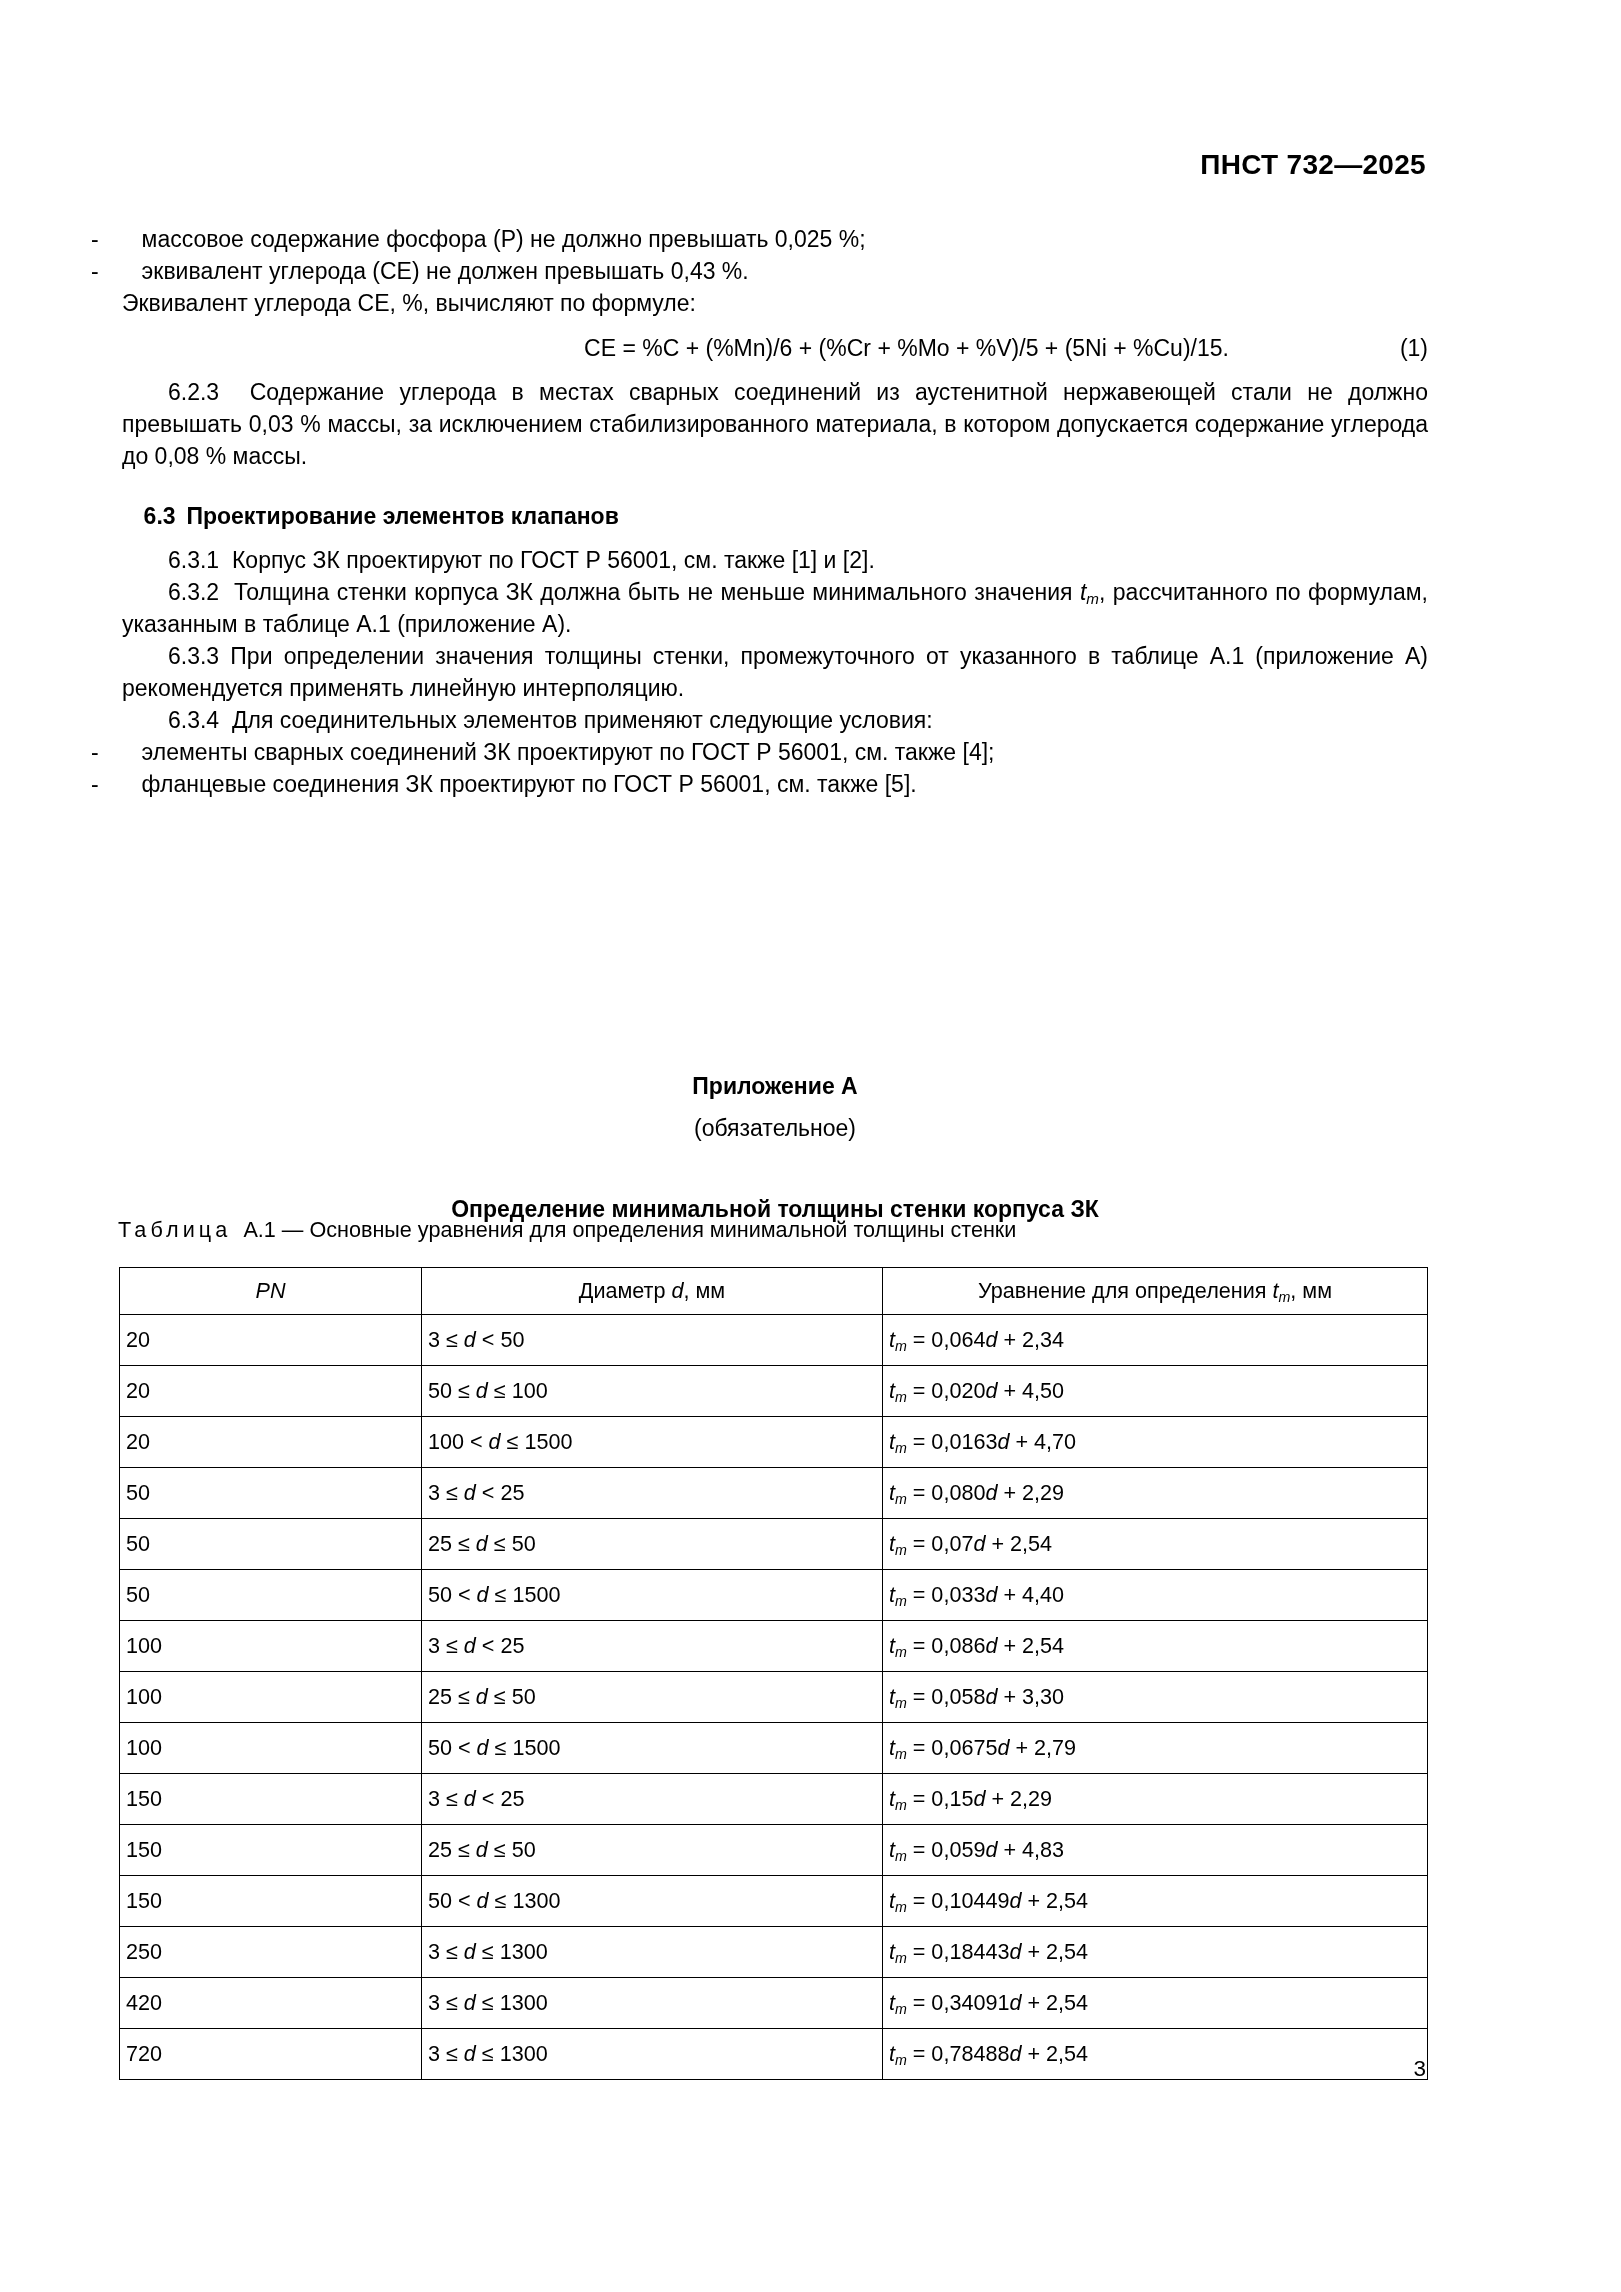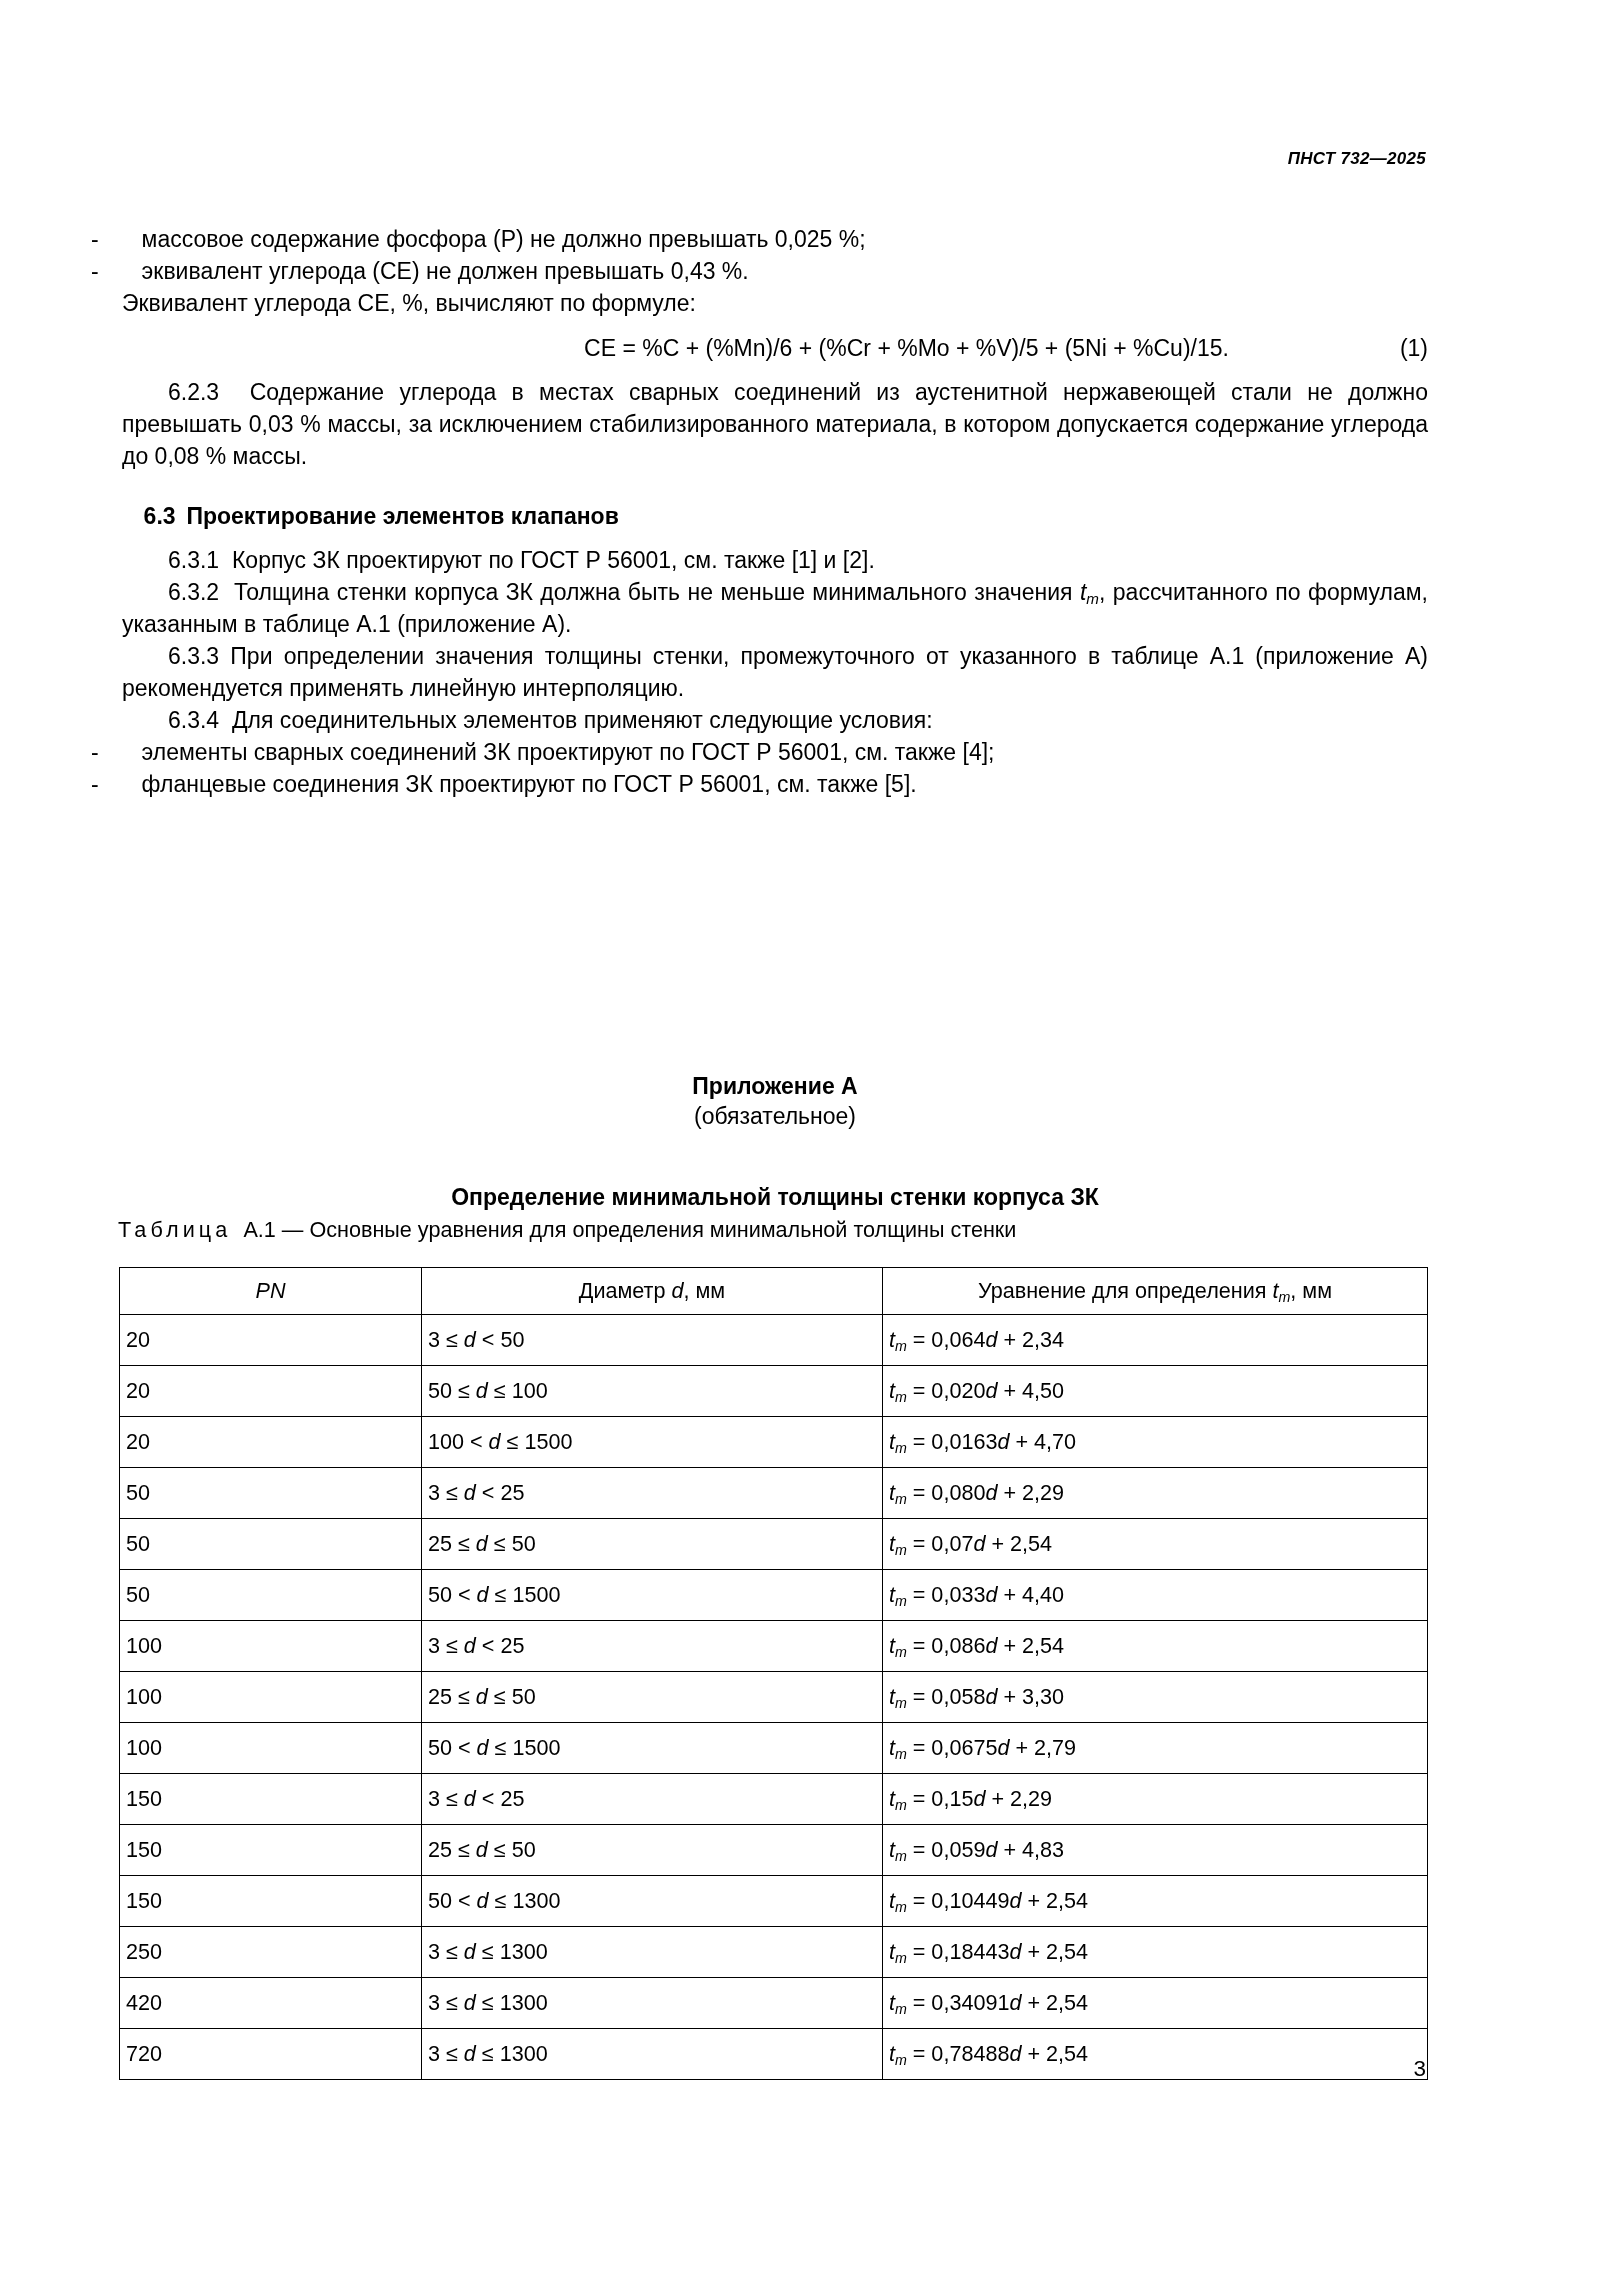--- a/index.html
+++ b/index.html
@@ -18,25 +18,24 @@
     background: #ffffff;
     box-sizing: border-box;
     overflow: hidden;
   }
 
   
   .doc-header {
     position: absolute;
     top: 149px;
     right: 195px;
-    font-size: 17px;
+    font-size: 28px;
     font-weight: bold;
     letter-spacing: 0.3px;
     white-space: nowrap;
-    font-style: italic;
   }
 
   
   .content {
     position: absolute;
     left: 122px;
     top: 223px;
     width: 1306px;
   }
 
@@ -97,21 +96,21 @@
   }
   .appendix-title {
     font-size: 23px;
     line-height: 30px;
     font-weight: bold;
     margin: 0;
   }
   .appendix-sub {
     font-size: 23px;
     line-height: 30px;
-    margin: 0;
+    margin: 12px;
   }
   .appendix-name {
     font-size: 23px;
     line-height: 30px;
     font-weight: bold;
     margin: 51px 0 0 0;
   }
 
   
   .table-caption {

